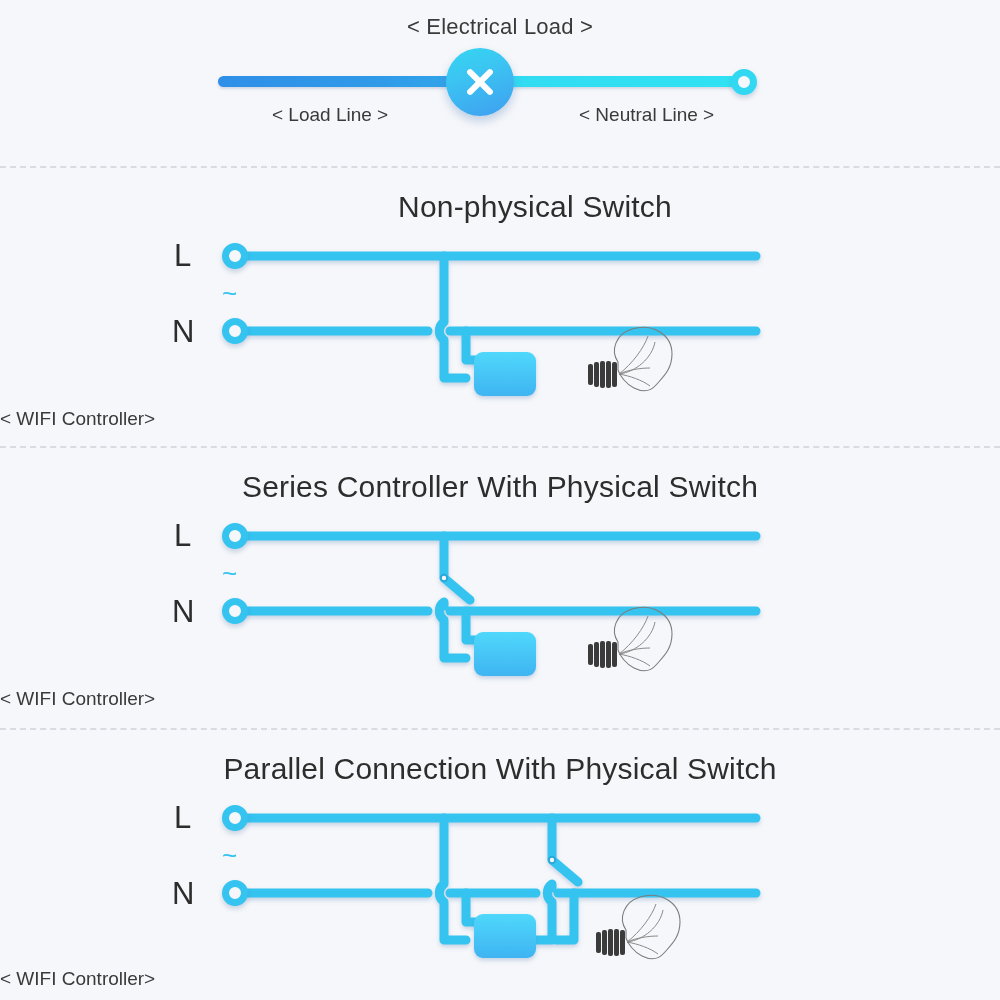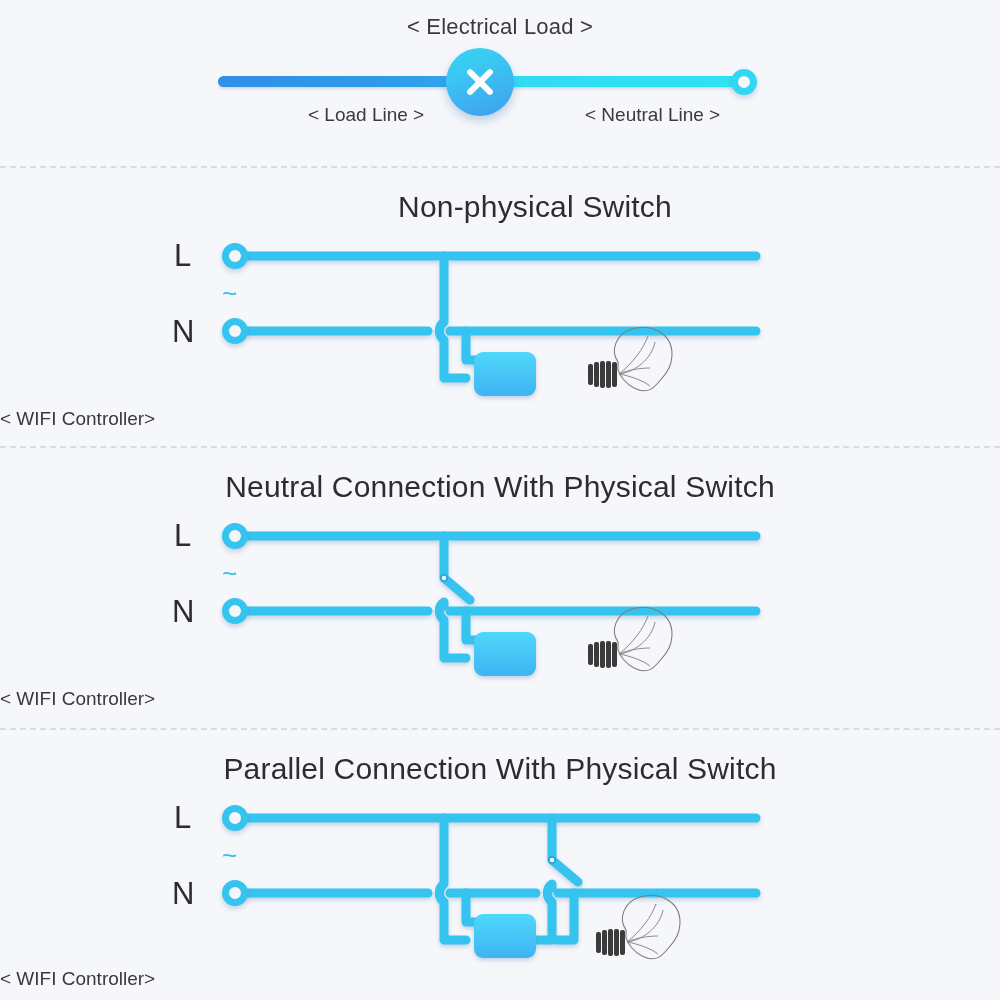--- a/index.html
+++ b/index.html
@@ -51,21 +51,20 @@
     text-align: left;
     font-size: 19px;
     color: #3a3a3a;
     white-space: nowrap;
   }
   .small-label {
     position: absolute;
     font-size: 19px;
     color: #3a3a3a;
     white-space: nowrap;
-    margin-left: 36px;
   }
   .ln-label {
     position: absolute;
     font-size: 31px;
     color: #2d2d2d;
     line-height: 1;
   }
   .tilde {
     position: absolute;
     font-size: 26px;
@@ -141,21 +140,21 @@
     <div class="section-title" style="top:14px; font-size:22px; color:#3a3a3a;">&lt; Electrical Load &gt;</div>
 
     <div class="hero-load" style="left:218px; top:76px; width:265px;"></div>
     <div class="hero-neutral" style="left:480px; top:76px; width:265px;"></div>
 
     <div class="hero-x" style="left:446px; top:48px;"></div>
 
     <div class="ring ring-cyan" style="left:731px; top:69px;"></div>
 
     <div class="small-label" style="left:272px; top:104px;">&lt; Load Line &gt;</div>
-    <div class="small-label" style="left:549px; top:104px;">&lt; Neutral Line &gt;</div>
+    <div class="small-label" style="left:579px; top:104px;">&lt; Neutral Line &gt;</div>
   </div>
 
   <div class="divider" style="top:166px;"></div>
 
   <div>
     <div class="section-title" style="top:190px;padding-left:35px;">Non-physical Switch</div>
 
     <div class="ln-label" style="left:174px; top:240px;">L</div>
     <div class="ln-label" style="left:172px; top:316px;">N</div>
     <div class="tilde" style="left:222px; top:280px;">~</div>
@@ -204,21 +203,21 @@
         <path d="M 619 144 C 636 142 652 128 655 112" fill="none" stroke="#8a8a8a" stroke-width="1"></path>
       </g>
     </svg>
 
     <div class="caption" style="top:408px;">&lt; WIFI Controller&gt;</div>
   </div>
 
   <div class="divider" style="top:446px;"></div>
 
   <div>
-    <div class="section-title" style="top:470px;">Neutral Connection With Physical Switch</div>
+    <div class="section-title" style="top:470px;">Series Controller With Physical Switch</div>
 
     <div class="ln-label" style="left:174px; top:520px;">L</div>
     <div class="ln-label" style="left:172px; top:596px;">N</div>
     <div class="tilde" style="left:222px; top:560px;">~</div>
 
     <svg class="diagram" style="top:510px;" width="1000" height="200" viewBox="0 0 1000 200">
       <defs>
         <linearGradient id="ctrlGrad1" x1="0" y1="0" x2="0" y2="1">
           <stop offset="0%" stop-color="#4fd8fb"></stop>
           <stop offset="100%" stop-color="#3fb4f2"></stop>

